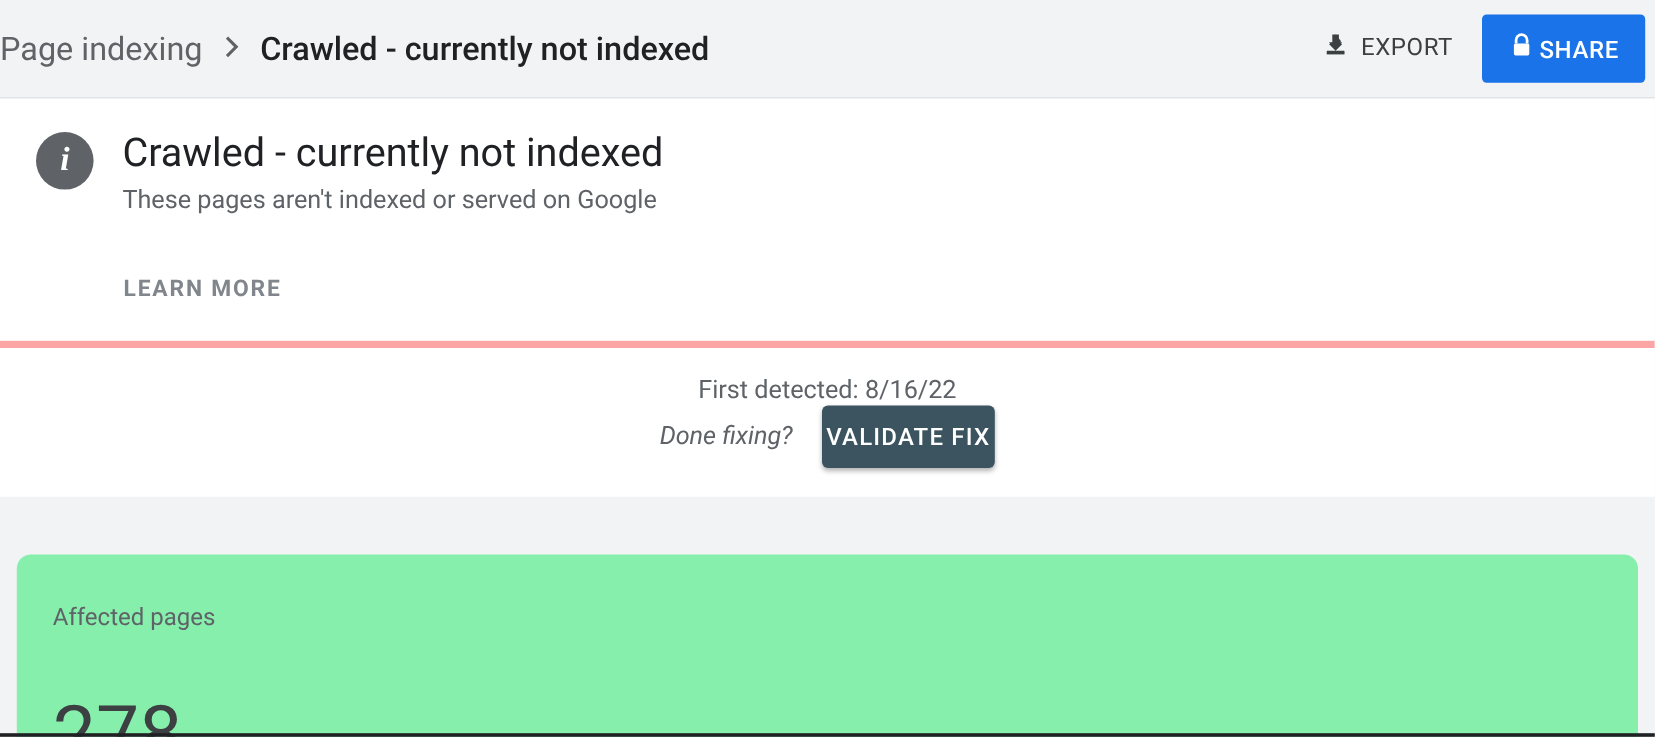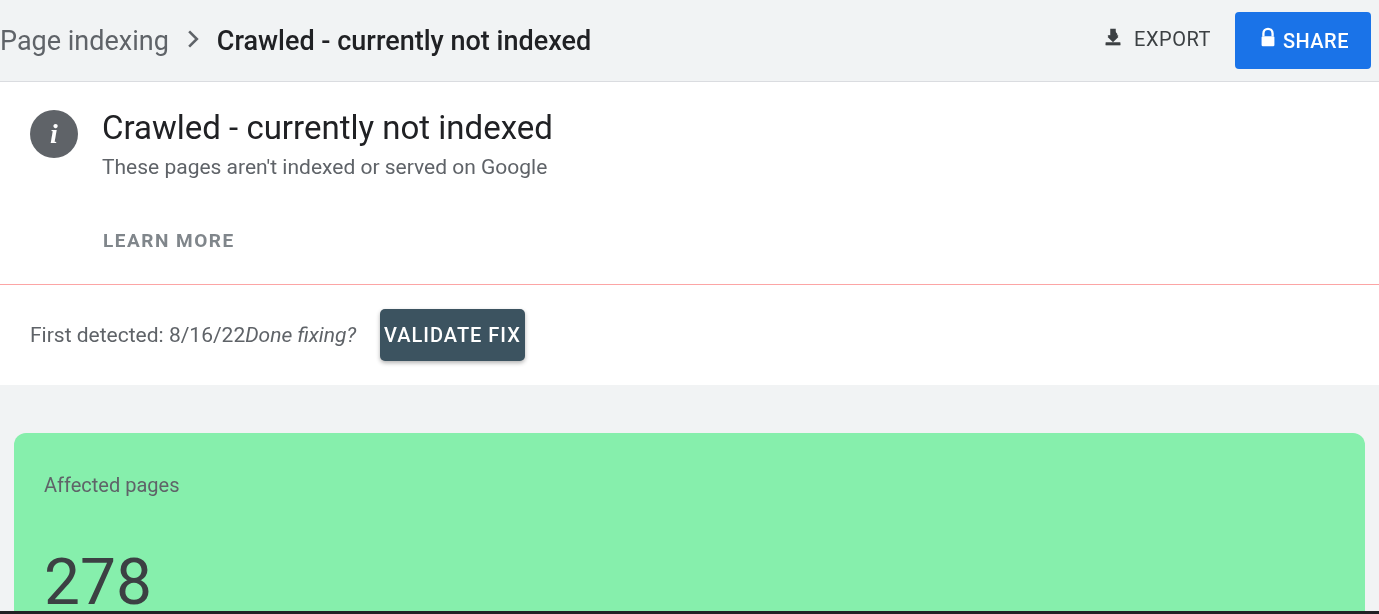--- a/index.html
+++ b/index.html
@@ -135,25 +135,26 @@
   margin-top: 40px;
   margin-bottom: 32px;
   font-size: 19px;
   font-weight: 700;
   color: #80868b;
   letter-spacing: 1.5px;
   cursor: pointer;
 }
 
 .validation-section {
-  border-top: 1px solid #fca5a5;
+  border-top: 6px solid #fca5a5;
   padding: 24px 30px;
   display: flex;
   align-items: center;
-  justify-content: flex-start;
+  justify-content: flex-end;
+  flex-direction: column;
 }
 
 .first-detected {
   font-size: 21px;
   color: #5f6368;
 }
 
 .validation-right {
   display: flex;
   align-items: center;

